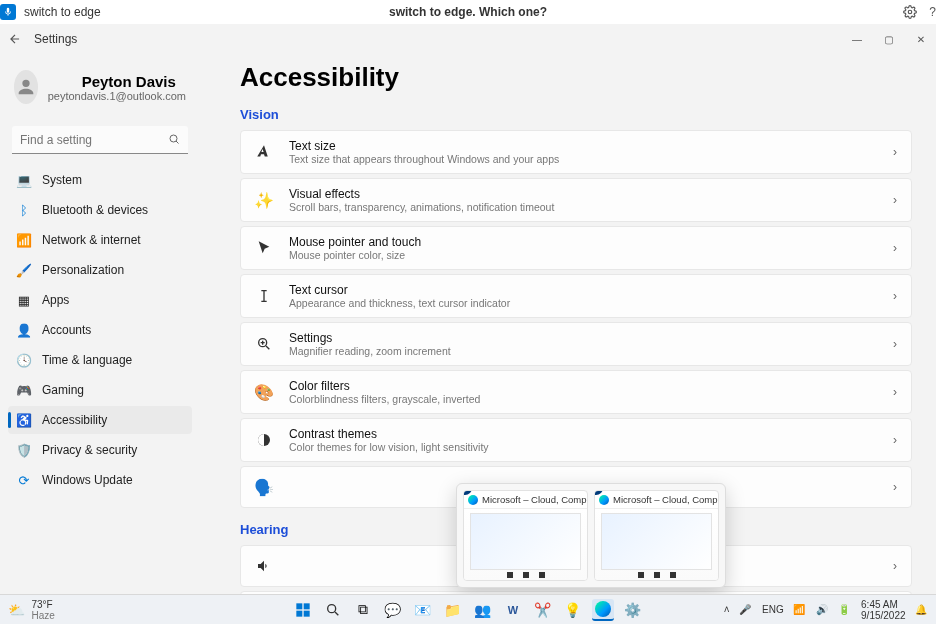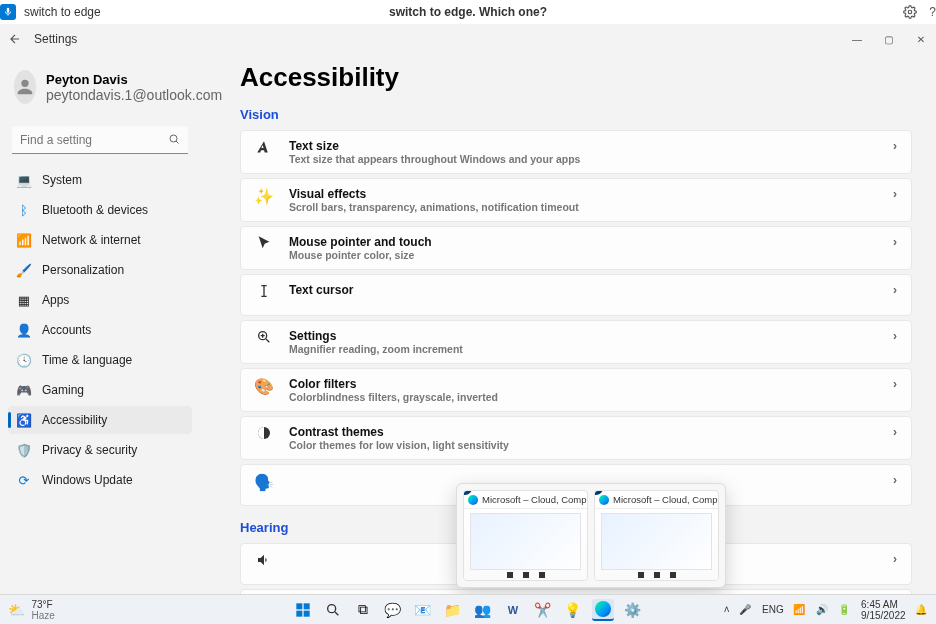--- a/index.html
+++ b/index.html
@@ -18,38 +18,38 @@
 .titlebar .win-ctrls { margin-left: auto; display: flex; gap: 18px; color: #555; font-size: 10px; }
 .win-ctrl { width: 14px; text-align: center; }
 
 .body-wrap { display: flex; height: calc(100% - 54px - 30px); }
 
 
 .sidebar { width: 200px; padding: 10px 8px 0 8px; }
 .user { display: flex; align-items: center; gap: 10px; padding: 6px 6px 14px 6px; }
 .avatar { width: 34px; height: 34px; border-radius: 50%; background: #e2e2e2; display: flex; align-items: center; justify-content: center; }
 .avatar svg { width: 22px; height: 22px; fill: #888; }
-.user-name { font-size: 13px; font-weight: 600; }
-.user-email { font-size: 14px; color: #666; }
+.user-name { font-size: 15px; font-weight: 600; margin-left: 34px; }
+.user-email { font-size: 11px; color: #666; }
 .search-wrap { position: relative; margin: 8px 4px 12px 4px; }
 .search { width: 100%; height: 28px; border: none; border-bottom: 1px solid #888; background: #fbfbfb; padding: 0 26px 0 8px; font-size: 12px; outline: none; border-radius: 3px 3px 0 0; }
 .search-icon { position: absolute; right: 8px; top: 7px; color: #666; font-size: 12px; }
 
 .nav { display: flex; flex-direction: column; gap: 2px; }
 .nav-item { display: flex; align-items: center; gap: 10px; padding: 6px 8px; border-radius: 4px; font-size: 12px; color: #222; cursor: pointer; }
 .nav-item.selected { background: #eaeaea; position: relative; }
 .nav-item.selected::before { content: ""; position: absolute; left: 0; top: 6px; bottom: 6px; width: 3px; background: #0067c0; border-radius: 2px; }
 .nav-ico { width: 16px; height: 16px; display: flex; align-items: center; justify-content: center; font-size: 13px; }
 
 
 .main { flex: 1; padding: 8px 24px 0 40px; overflow: hidden; }
 .page-title { font-size: 26px; font-weight: 600; margin-bottom: 14px; }
 .section-label { font-size: 13px; font-weight: 600; color: #1d4ed8; margin: 6px 0 8px 0; }
 .cards { display: flex; flex-direction: column; gap: 4px; }
-.card { display: flex; align-items: flex-start; background: #fdfdfd; border: 1px solid #e7e7e7; border-radius: 4px; padding: 8px 14px 8px 12px; cursor: pointer; min-height: 42px; font-weight: bold; }
+.card { display: flex; align-items: center; background: #fdfdfd; border: 1px solid #e7e7e7; border-radius: 4px; padding: 8px 14px 8px 12px; cursor: pointer; min-height: 42px; }
 .card-ico { width: 22px; display: flex; align-items: center; justify-content: center; color: #333; margin-right: 14px; }
 .card-title { font-size: 12px; color: #111; }
 .card-sub { font-size: 10.5px; color: #777; }
 .chev { margin-left: auto; color: #666; font-size: 12px; }
 
 
 .thumb-popup { position: absolute; bottom: 36px; left: 456px; width: 270px; background: #f7f7f7; border: 1px solid #ddd; border-radius: 6px; box-shadow: 0 6px 20px rgba(0,0,0,0.18); display: flex; gap: 6px; padding: 6px; }
 .thumb { flex: 1; background: #fff; border-radius: 4px; overflow: hidden; position: relative; border: 1px solid #e2e2e2; }
 .thumb-badge { position: absolute; top: -10px; left: -6px; width: 14px; height: 14px; background: #003a7a; color: #fff; border-radius: 50%; font-size: 9px; display: flex; align-items: center; justify-content: center; font-weight: 600; }
 .thumb-hdr { display: flex; align-items: center; gap: 4px; padding: 3px 4px; font-size: 9.5px; color: #333; white-space: nowrap; overflow: hidden; }
@@ -215,20 +215,21 @@
         <span class="chev">›</span>
       </div>
       <div class="card">
         <span class="card-ico">
             <svg width="16" height="16" viewBox="0 0 24 24" fill="none" stroke="#333" stroke-width="2">
               <path d="M12 4v16M8 4h8M8 20h8"></path>
             </svg>
           </span>
         <div>
             <div class="card-title">Text cursor</div>
+            <div class="card-sub">Appearance and thickness, text cursor indicator</div>
           </div>
         <span class="chev">›</span>
       </div>
       <div class="card">
         <span class="card-ico">
             <svg width="16" height="16" viewBox="0 0 24 24" fill="none" stroke="#333" stroke-width="2">
               <circle cx="10" cy="10" r="6"></circle>
               <path d="M20 20l-5-5M10 7v6M7 10h6"></path>
             </svg>
           </span>

